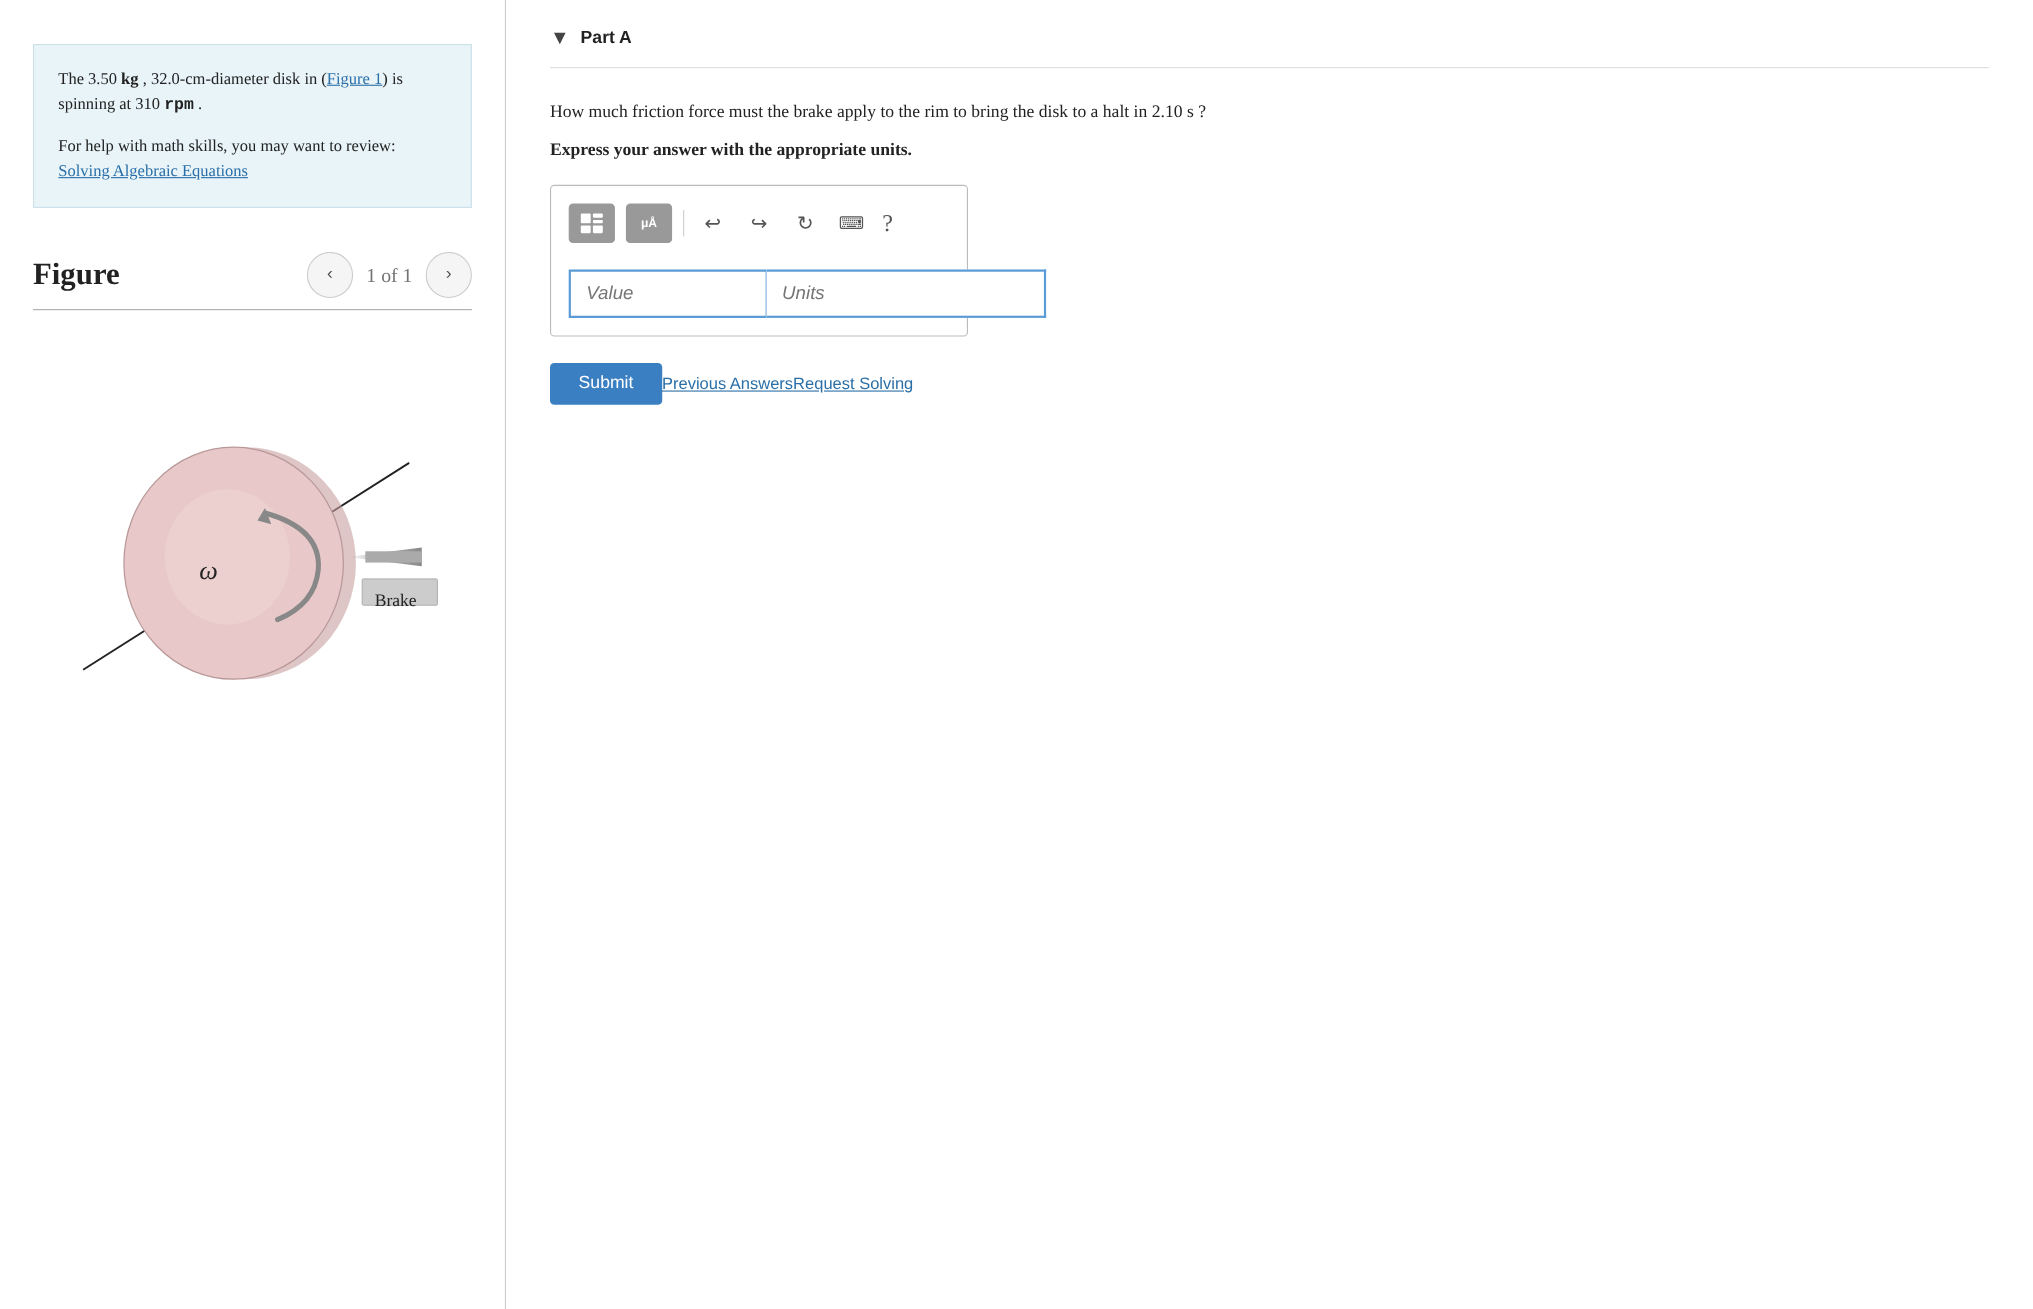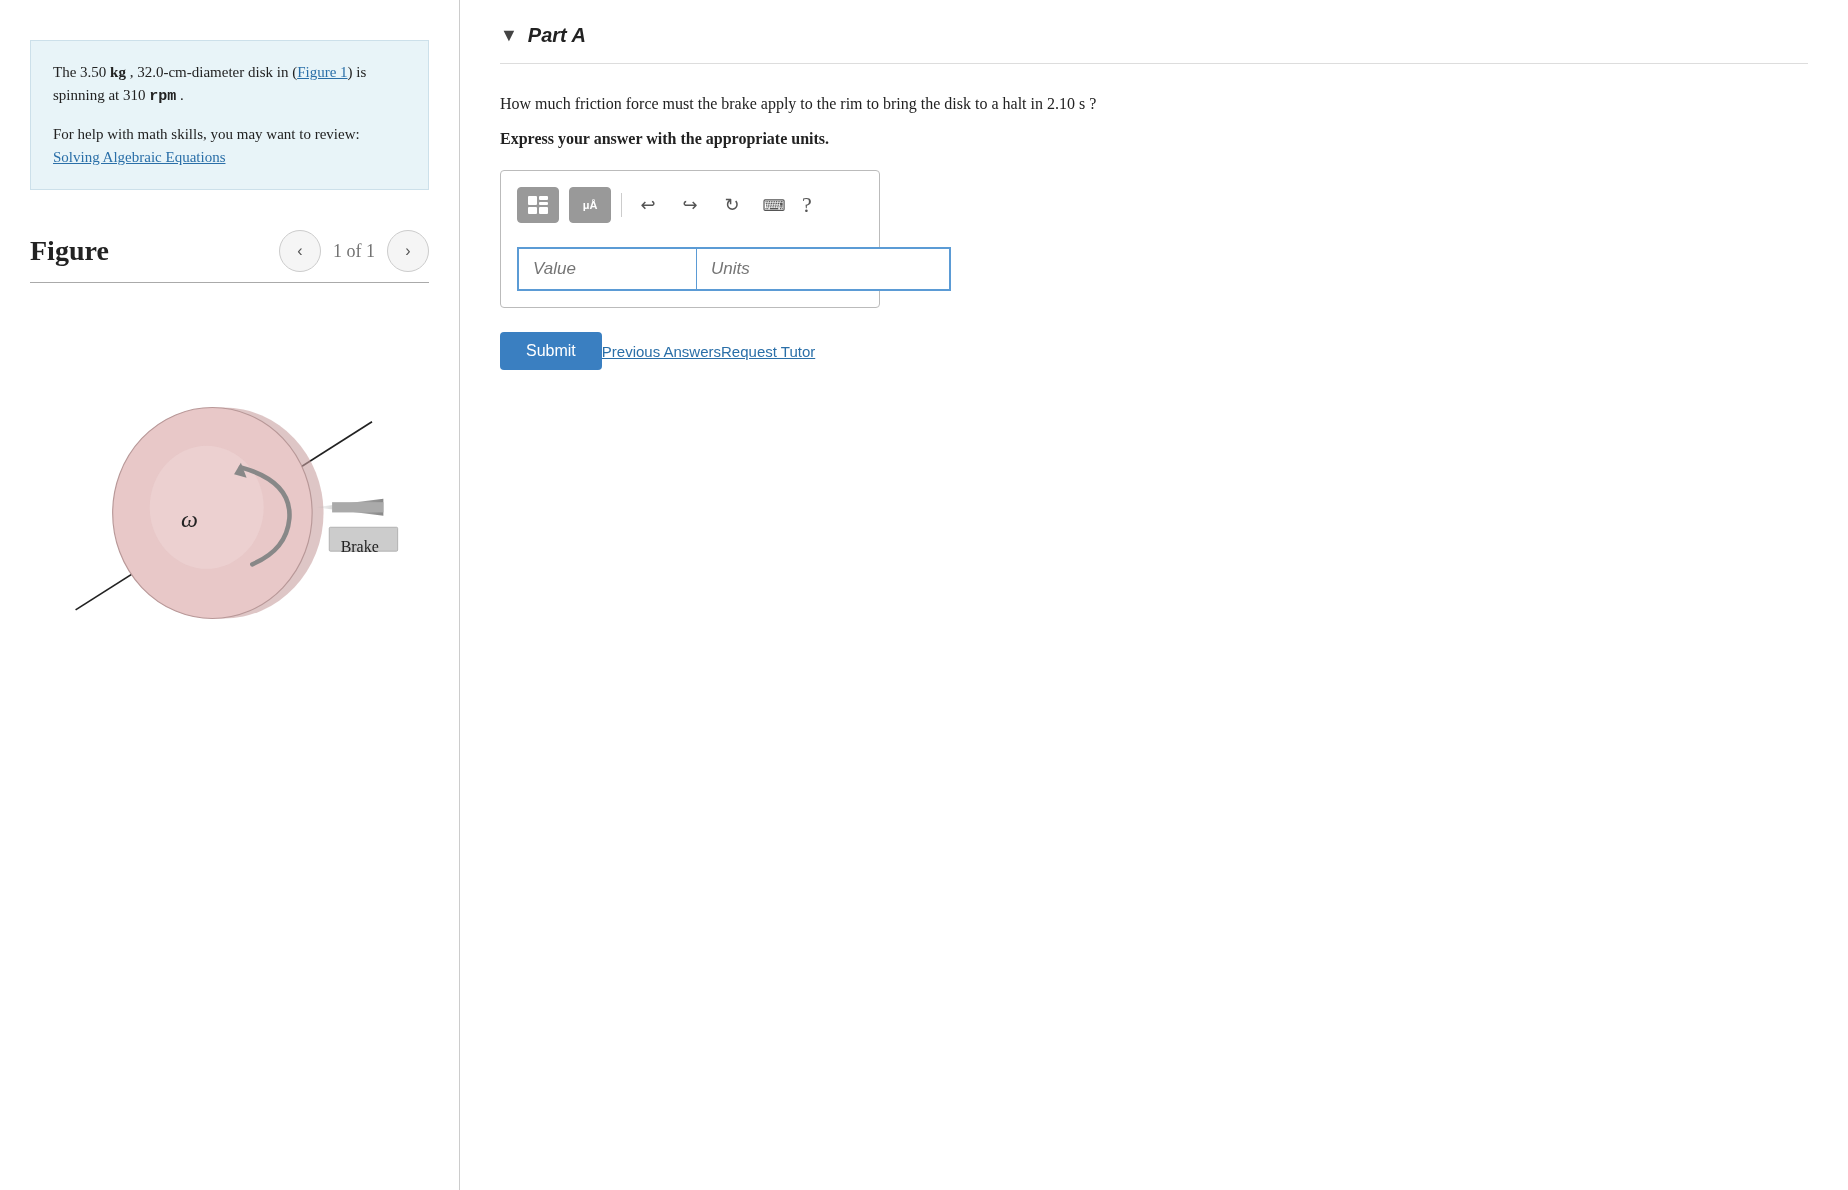--- a/index.html
+++ b/index.html
@@ -105,24 +105,23 @@
       border-bottom: 1px solid #ddd;
     }
 
     .collapse-arrow {
       font-size: 18px;
       color: #444;
       cursor: pointer;
     }
 
     .part-title {
-      font-size: 20px;
+      font-size: 16px;
       font-weight: bold;
       font-family: Arial, sans-serif;
-      font-style: italic;
     }
 
     .question-area {
       padding: 28px 0 20px 0;
     }
 
     .question-text {
       font-size: 16px;
       color: #222;
       margin-bottom: 14px;
@@ -375,16 +374,16 @@
 
       <div class="input-row">
         <input type="text" class="value-input" placeholder="Value" style="">
         <input type="text" class="units-input" placeholder="Units" style="">
       </div>
     </div>
 
     <div class="submit-area">
       <button class="submit-btn">Submit</button>
       <button class="link-btn">Previous Answers</button>
-      <button class="link-btn">Request Tutor</button>
+      <button class="link-btn">Request Solving</button>
     </div>
   </div>
 </div>
 
 </body></html>

